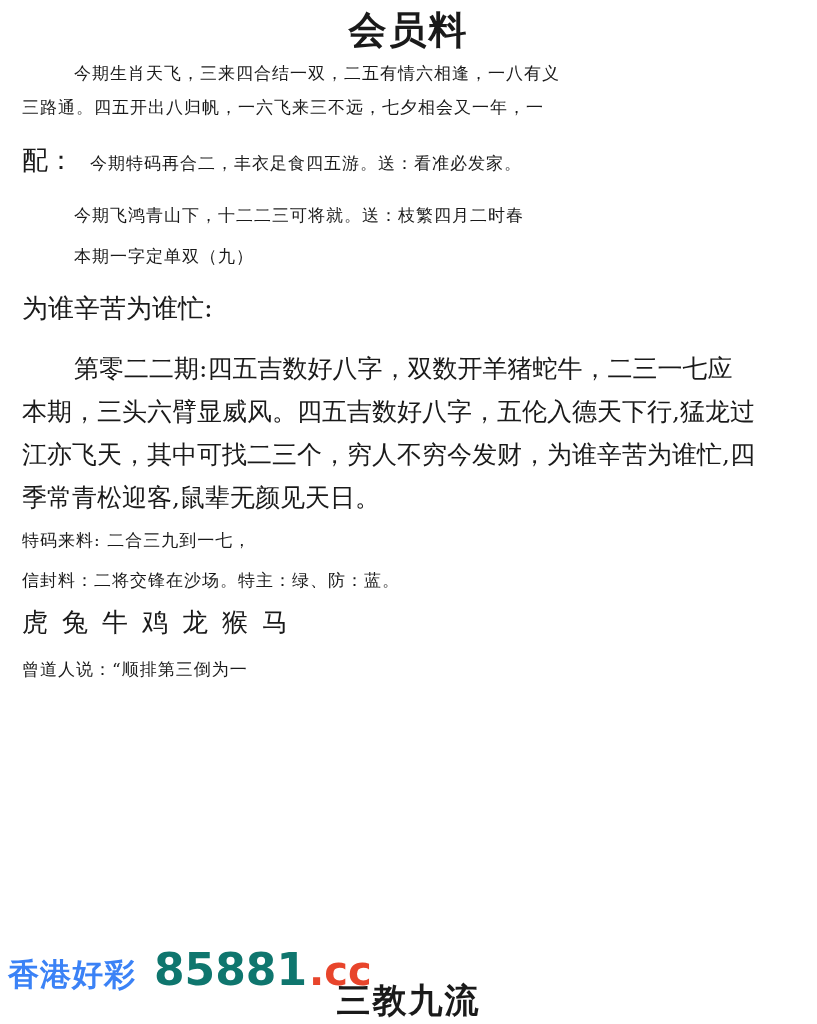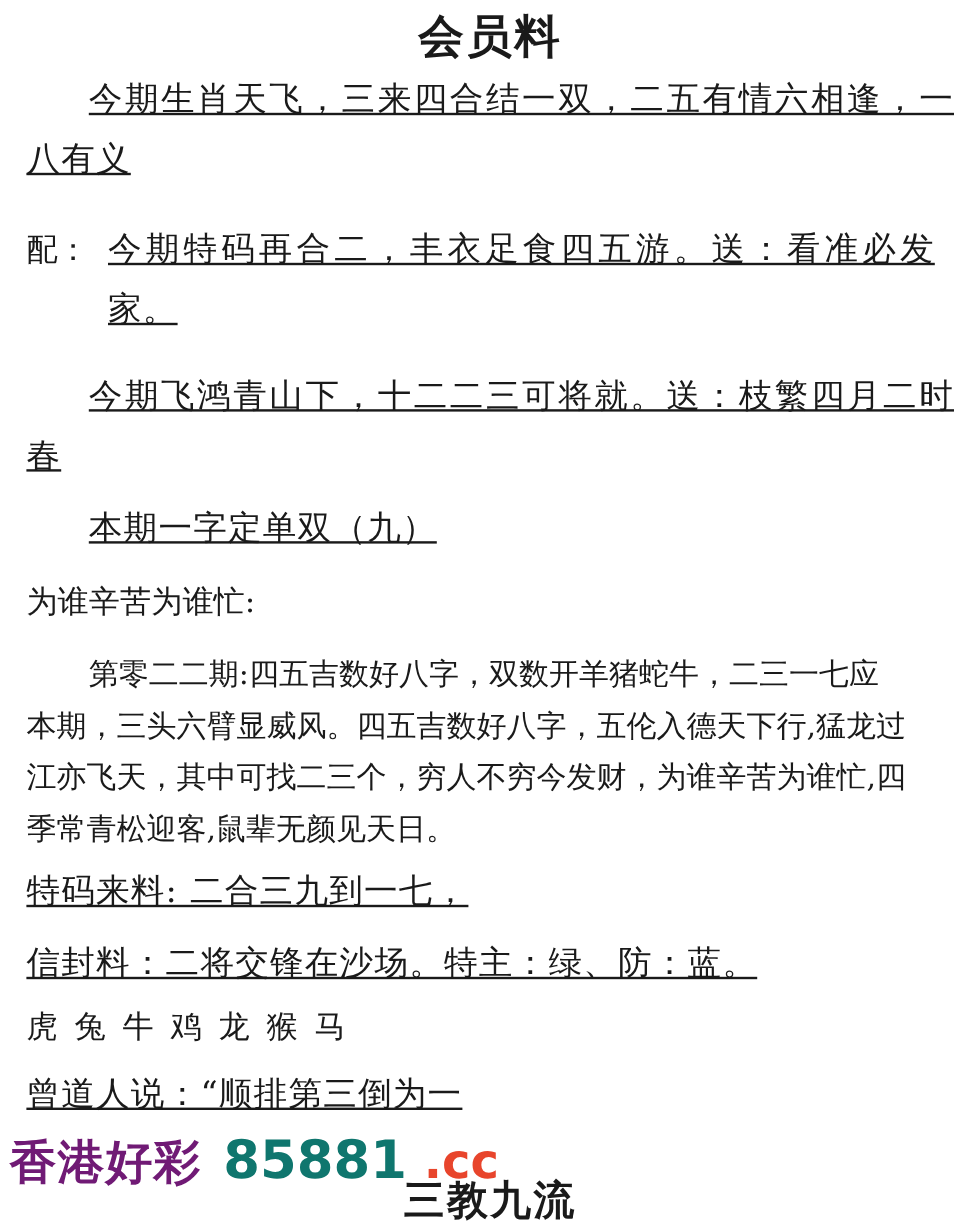--- a/index.html
+++ b/index.html
@@ -25,26 +25,25 @@
   .title {
     text-align: center;
     font-size: 38px;
     font-weight: bold;
     letter-spacing: 2px;
     line-height: 1.15;
     margin: 4px 0 6px 0;
     font-family: "DejaVu Serif", "Liberation Serif", serif;
   }
   .para {
-    font-size: 28px;
+    font-size: 17px;
     line-height: 1.78;
     letter-spacing: 1px;
     margin: 0 0 4px 0;
     text-align: justify;
-    text-decoration: underline;
   }
   .indent {
     text-indent: 52px;
   }
   .block-a {
     margin-top: 2px;
   }
   .row-flex {
     display: flex;
     align-items: baseline;
@@ -88,35 +87,35 @@
     position: absolute;
     left: 8px;
     bottom: 28px;
     display: flex;
     align-items: baseline;
     font-family: "DejaVu Sans", "Liberation Sans", sans-serif;
     font-weight: bold;
     z-index: 5;
   }
   .wm-cn {
-    color: #701a75;
-    font-size: 39px;
+    color: #3b82f6;
+    font-size: 31px;
     letter-spacing: 1px;
     text-shadow: 1px 1px 0 #ffffff;
   }
   .wm-num {
     color: #0f766e;
     font-size: 44px;
     margin-left: 18px;
     letter-spacing: 0px;
   }
   .wm-cc {
     color: #e8452c;
     font-size: 40px;
-    margin-left: 14px;
+    margin-left: 2px;
   }
   .bottom-title {
     position: absolute;
     left: 0;
     right: 0;
     bottom: 0px;
     text-align: center;
     font-size: 34px;
     font-weight: bold;
     letter-spacing: 2px;
@@ -125,20 +124,21 @@
 </style>
 </head>
 <body>
 
 <div class="page">
 
   <div class="title">会员料</div>
 
   <div class="block-a">
     <div class="para indent">今期生肖天飞，三来四合结一双，二五有情六相逢，一八有义</div>
+    <div class="para">三路通。四五开出八归帆，一六飞来三不远，七夕相会又一年，一</div>
 
     <div class="spacer-sm"></div>
 
     <div class="row-flex">
       <span class="label">配：</span>
       <span class="para" style="margin:16px">今期特码再合二，丰衣足食四五游。送：看准必发家。</span>
     </div>
 
     <div class="spacer-sm"></div>
 

